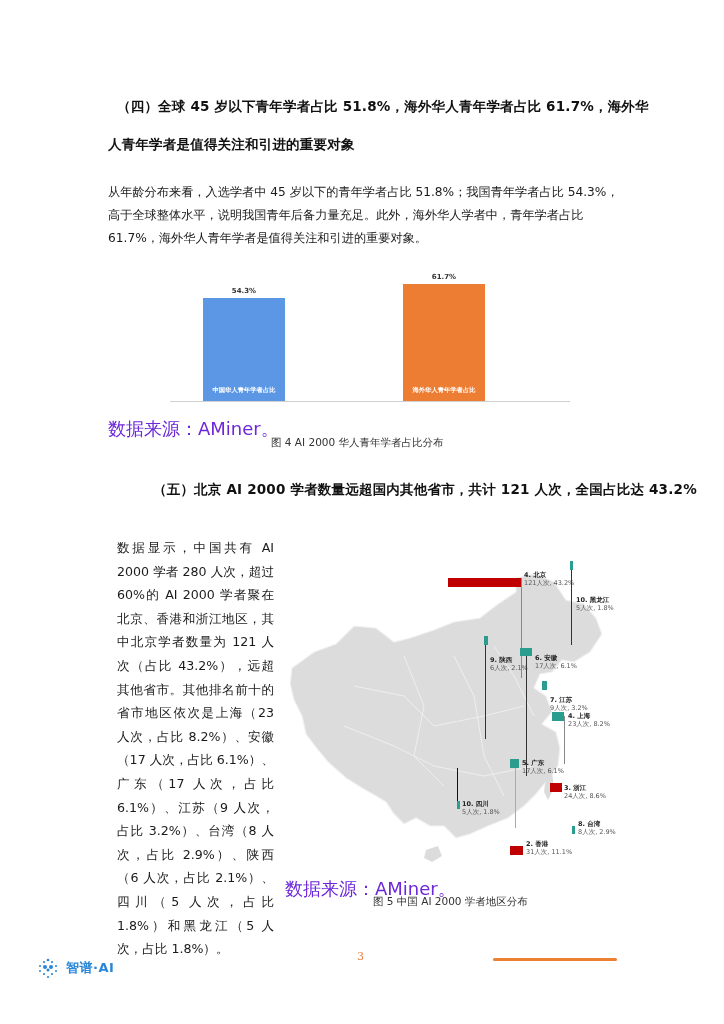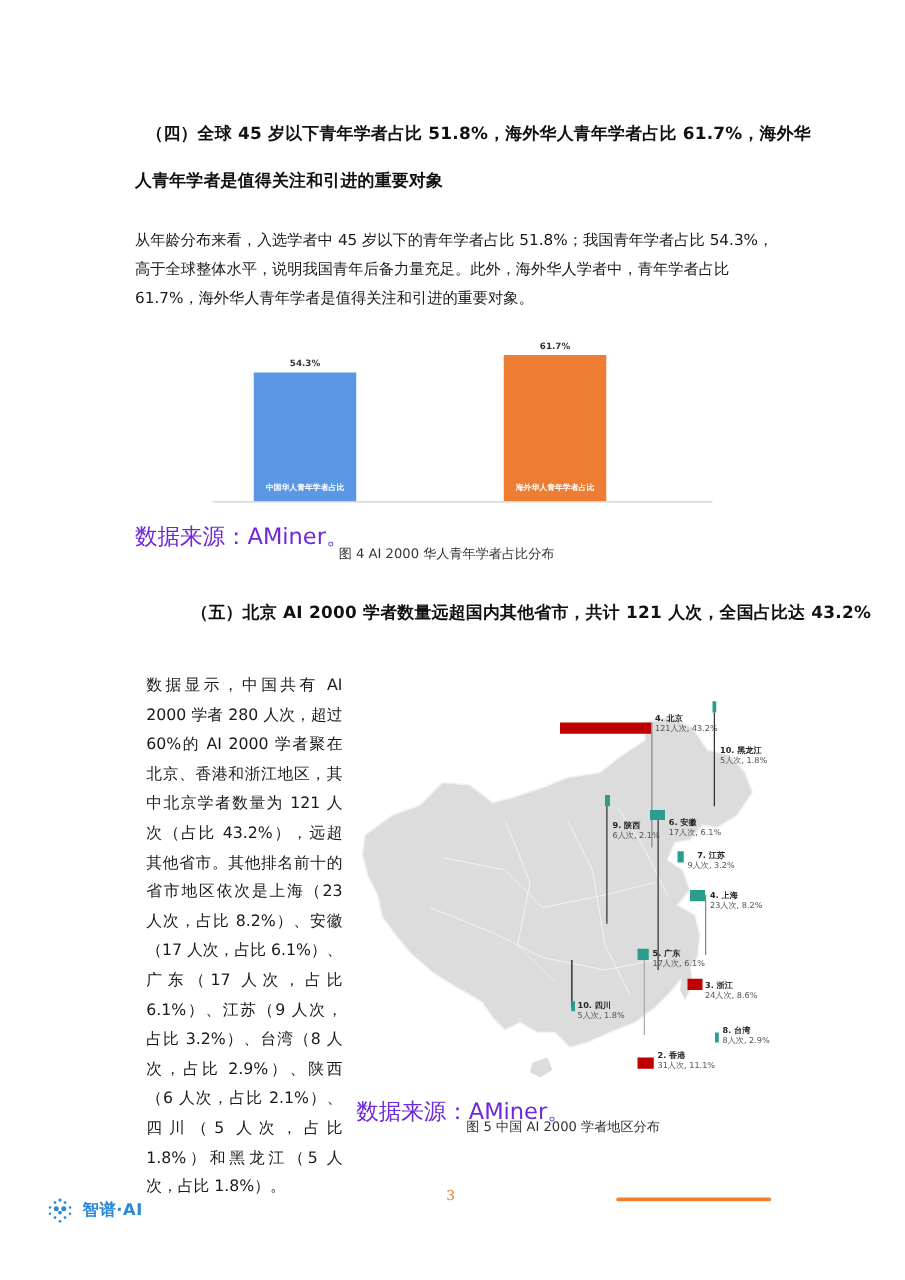--- a/index.html
+++ b/index.html
@@ -89,21 +89,21 @@
   <div class="mline" style="left:201px;top:89px;height:94px;background:#333;"></div>
   <div class="mlabel" style="left:206px;top:78px;margin-top:22px;"><b>9. 陕西</b><span>6人次, 2.1%</span></div>
 
   
   <div class="mbar" style="left:236px;top:92px;width:12px;height:8px;background:#2a9d8f;"></div>
   <div class="mline" style="left:242px;top:100px;height:120px;background:#333;"></div>
   <div class="mlabel" style="left:251px;top:98px;"><b>6. 安徽</b><span>17人次, 6.1%</span></div>
 
   
   <div class="mbar" style="left:258px;top:125px;width:5px;background:#2a9d8f;"></div>
-  <div class="mlabel" style="left:266px;top:124px;text-align:center;"><b>7. 江苏</b><span>9人次, 3.2%</span></div>
+  <div class="mlabel" style="left:266px;top:140px;"><b>7. 江苏</b><span>9人次, 3.2%</span></div>
 
   
   <div class="mbar" style="left:268px;top:156px;width:12px;background:#2a9d8f;"></div>
   <div class="mline" style="left:280px;top:160px;height:48px;background:#888;"></div>
   <div class="mlabel" style="left:284px;top:156px;"><b>4. 上海</b><span>23人次, 8.2%</span></div>
 
   
   <div class="mbar" style="left:226px;top:203px;width:9px;background:#2a9d8f;"></div>
   <div class="mline" style="left:231px;top:212px;height:60px;background:#aaa;"></div>
   <div class="mlabel" style="left:238px;top:203px;"><b>5. 广东</b><span>17人次, 6.1%</span></div>

